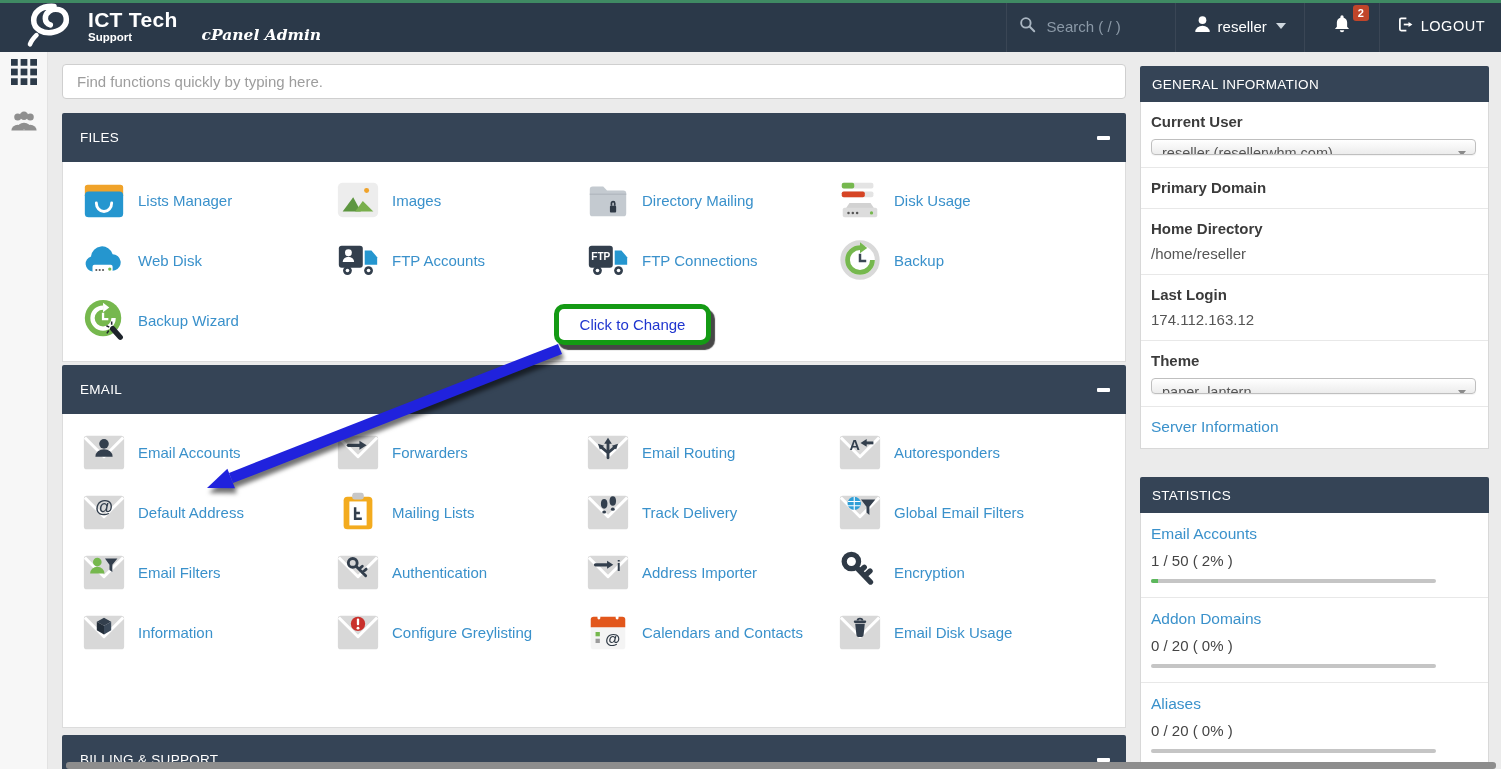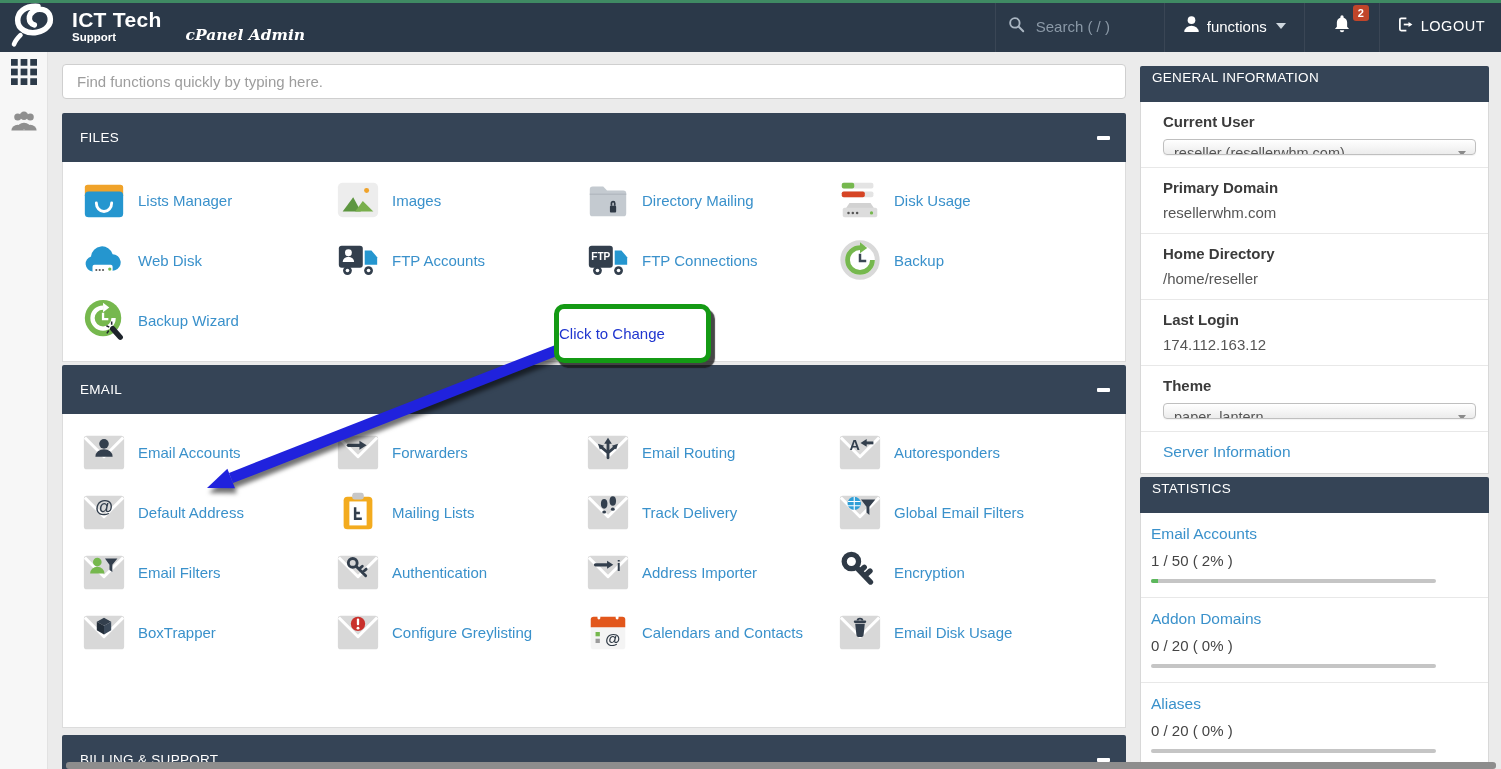--- a/index.html
+++ b/index.html
@@ -4,21 +4,21 @@
 <style>
   * { margin:0; padding:0; box-sizing:border-box; }
   html,body { width:1501px; height:769px; }
   #app { position:relative; width:1501px; height:769px; overflow:hidden; background:#ebebeb;
          font-family:"Liberation Sans", sans-serif; }
 
   
   .topline { position:absolute; top:0; left:0; right:0; height:3px; background:#3f8a63; z-index:12; }
   .navbar { position:absolute; top:0; left:0; right:0; height:52px; background:#2b3949;
             display:flex; align-items:stretch; z-index:10; }
-  .brand { display:flex; align-items:center; padding-left:10px; }
+  .brand { display:flex; align-items:center; padding-left:26px; }
   .brand-text { color:#fff; margin-left:6px; }
   .brand-l1 { font-size:21px; font-weight:bold; line-height:1.02; letter-spacing:.3px; }
   .brand-l2 { font-size:11.5px; font-weight:bold; }
   .brand-sub { color:#fff; font-family:"DejaVu Serif", serif; font-style:italic; font-weight:bold;
                font-size:15.5px; margin-left:24px; margin-top:16px; }
   .nav-right { margin-left:auto; display:flex; align-items:stretch; }
   .nav-seg { display:flex; align-items:center; border-left:1px solid #3a4655; padding:0 10px; position:relative; }
   .nav-search input { background:transparent; border:none; outline:none; color:#cfd8df;
                       font-size:15px; width:118px; margin-left:10px; font-family:"Liberation Sans",sans-serif; }
   .nav-search input::placeholder { color:#8b99a7; opacity:1; }
@@ -58,47 +58,47 @@
   .p-billing { top:683px; }
 
   .grid { display:grid; grid-template-columns:254px 250px 252px 254px; grid-auto-rows:60px;
           align-items:center; padding:8px 0 0 18px; }
   .item { display:flex; align-items:center; gap:11px; cursor:pointer; }
   .item .ic { width:46px; height:46px; flex:0 0 46px; }
   .item .lbl { color:#3a91cb; font-size:15px; text-decoration:none; }
 
   
   .sidebar { position:absolute; top:52px; left:1140px; width:349px; bottom:0; }
-  .sb-head { height:36px; background:#354456; color:#fff; display:flex; 
-             padding:4px 12px; font-size:13.5px; letter-spacing:.3px; border-radius:2px 2px 0 0; }
+  .sb-head { height:36px; background:#354456; color:#fff; display:flex; align-items:center;
+             padding:12px 12px; font-size:13.5px; letter-spacing:.3px; border-radius:2px 2px 0 0; }
   .sb-body { background:#fff; border:1px solid #d8d8d8; border-top:none; }
   .gi { position:absolute; top:14px; left:0; right:0; }
-  .gi-row { padding:11px 12px 12px 22px; border-bottom:1px solid #e8e8e8; }
+  .gi-row { padding:11px 12px 12px 10px; border-bottom:1px solid #e8e8e8; }
   .gi-row:last-child { border-bottom:none; }
   .gi-label { font-size:15px; font-weight:bold; color:#3b3b3b; }
   .gi-value { font-size:15px; color:#555; margin-top:8px; }
   .select { position:relative; margin-top:9px; height:16px; line-height:26px; border:1px solid #bfbfbf;
             border-radius:4px; background:linear-gradient(#ffffff,#ececec); color:#555; font-size:14.5px;
             padding:0 24px 0 10px; cursor:pointer; box-shadow:0 1px 1px rgba(0,0,0,.05);
             white-space:nowrap; overflow:hidden; }
   .sel-caret { position:absolute; right:9px; top:11px; width:0; height:0; border-left:4.5px solid transparent;
                border-right:4.5px solid transparent; border-top:5.5px solid #8a8a8a; }
   .link { color:#3a91cb; font-size:15.5px; text-decoration:none; cursor:pointer; }
 
   .stats { position:absolute; top:425px; left:0; right:0; bottom:0; }
   .stats .sb-body { position:absolute; top:36px; left:0; right:0; bottom:0; overflow:hidden; }
   .stat-row { padding:12px 0 14px 10px; border-bottom:1px solid #e8e8e8; }
   .stat-value { font-size:15px; color:#444; margin:9px 0 10px; }
   .stat-track { width:285px; height:4px; background:#c5c5c5; border-radius:2px; overflow:hidden; }
   .stat-fill { height:4px; background:#5cb85c; width:0; }
 
   
-  .callout { position:absolute; left:554px; top:304px; width:157px; height:59px; background:#fff;
+  .callout { position:absolute; left:554px; top:304px; width:157px; height:41px; background:#fff;
              border:5px solid #149a14; border-radius:10px; z-index:41;
-             box-shadow:4px 5px 1px rgba(25,25,25,.8); display:flex; align-items:center; }
+             box-shadow:4px 5px 1px rgba(25,25,25,.8); display:flex; align-items:center; justify-content:center; }
   .callout span { color:#1f35cf; font-size:15px; }
   .arrow-overlay { position:absolute; top:0; left:0; width:1501px; height:769px; z-index:40;
                    pointer-events:none; filter:drop-shadow(2px 5px 2px rgba(0,0,0,.55)); }
 
   .hscroll { position:absolute; bottom:0; left:66px; width:1430px; height:7px; background:#8d8d8d;
              border-radius:3px; z-index:50; }
 </style>
 </head>
 <body>
 
@@ -132,21 +132,21 @@
         </span>
         <input placeholder="Search ( / )" style="">
       </div>
       <div class="nav-seg nav-user">
         <span>
           <svg width="17" height="18" viewBox="0 0 40 42">
               <circle cx="20" cy="12" r="9" fill="#fff"></circle>
               <path d="M3 40 a17 15 0 0 1 34 0 z" fill="#fff"></path>
             </svg>
         </span>
-        <span class="uname">functions</span>
+        <span class="uname">reseller</span>
         <span class="caret-down"></span>
       </div>
       <div class="nav-seg nav-bell">
         <span>
           <svg width="26" height="27" viewBox="0 0 48 48">
               <path d="M24 7 a3 3 0 0 1 3 3 v1.5 a9.5 9.5 0 0 1 6.5 9 v7.5 l3.5 4.5 H11 l3.5 -4.5 v-7.5 a9.5 9.5 0 0 1 6.5 -9 V10 a3 3 0 0 1 3 -3 z" fill="#fff"></path>
               <path d="M20 34.5 a4 4 0 0 0 8 0 z" fill="#fff"></path>
             </svg>
         </span>
         <span class="badge">2</span>
@@ -436,21 +436,21 @@
             <a class="lbl">Encryption</a>
           </div>
           <div class="item">
             <span class="ic"><svg viewBox="0 0 48 48" width="46" height="46">
                   <rect x="3" y="7" width="42" height="35" rx="3" fill="#d8d8d8"></rect>
                   <path d="M4 9 L24 29 L44 9" fill="none" stroke="#fff" stroke-width="3" stroke-linejoin="round"></path>
                   <polygon points="24,9 31.5,13.2 24,17.4 16.5,13.2" fill="#333f4d"></polygon>
                   <polygon points="16.5,13.2 24,17.4 24,26.5 16.5,22.3" fill="#232e3a"></polygon>
                   <polygon points="31.5,13.2 24,17.4 24,26.5 31.5,22.3" fill="#3c4a5a"></polygon>
                 </svg></span>
-            <a class="lbl">BoxTrapper</a>
+            <a class="lbl">Information</a>
           </div>
           <div class="item">
             <span class="ic"><svg viewBox="0 0 48 48" width="46" height="46">
                   <rect x="3" y="7" width="42" height="35" rx="3" fill="#d8d8d8"></rect>
                   <path d="M4 9 L24 29 L44 9" fill="none" stroke="#fff" stroke-width="3" stroke-linejoin="round"></path>
                   <circle cx="24" cy="15.5" r="7.5" fill="#c9302c"></circle>
                   <rect x="22.8" y="10" width="2.4" height="7" rx="1" fill="#fff"></rect>
                   <circle cx="24" cy="20" r="1.5" fill="#fff"></circle>
                 </svg></span>
             <a class="lbl">Configure Greylisting</a>
@@ -497,21 +497,20 @@
       <div class="sb-body">
         <div class="gi-row">
           <div class="gi-label">Current User</div>
           <div class="select">
             <span>reseller (resellerwhm.com)</span>
             <span class="sel-caret"></span>
           </div>
         </div>
         <div class="gi-row">
           <div class="gi-label">Primary Domain</div>
-          <div class="gi-value">resellerwhm.com</div>
         </div>
         <div class="gi-row">
           <div class="gi-label">Home Directory</div>
           <div class="gi-value">/home/reseller</div>
         </div>
         <div class="gi-row">
           <div class="gi-label">Last Login</div>
           <div class="gi-value">174.112.163.12</div>
         </div>
         <div class="gi-row">

